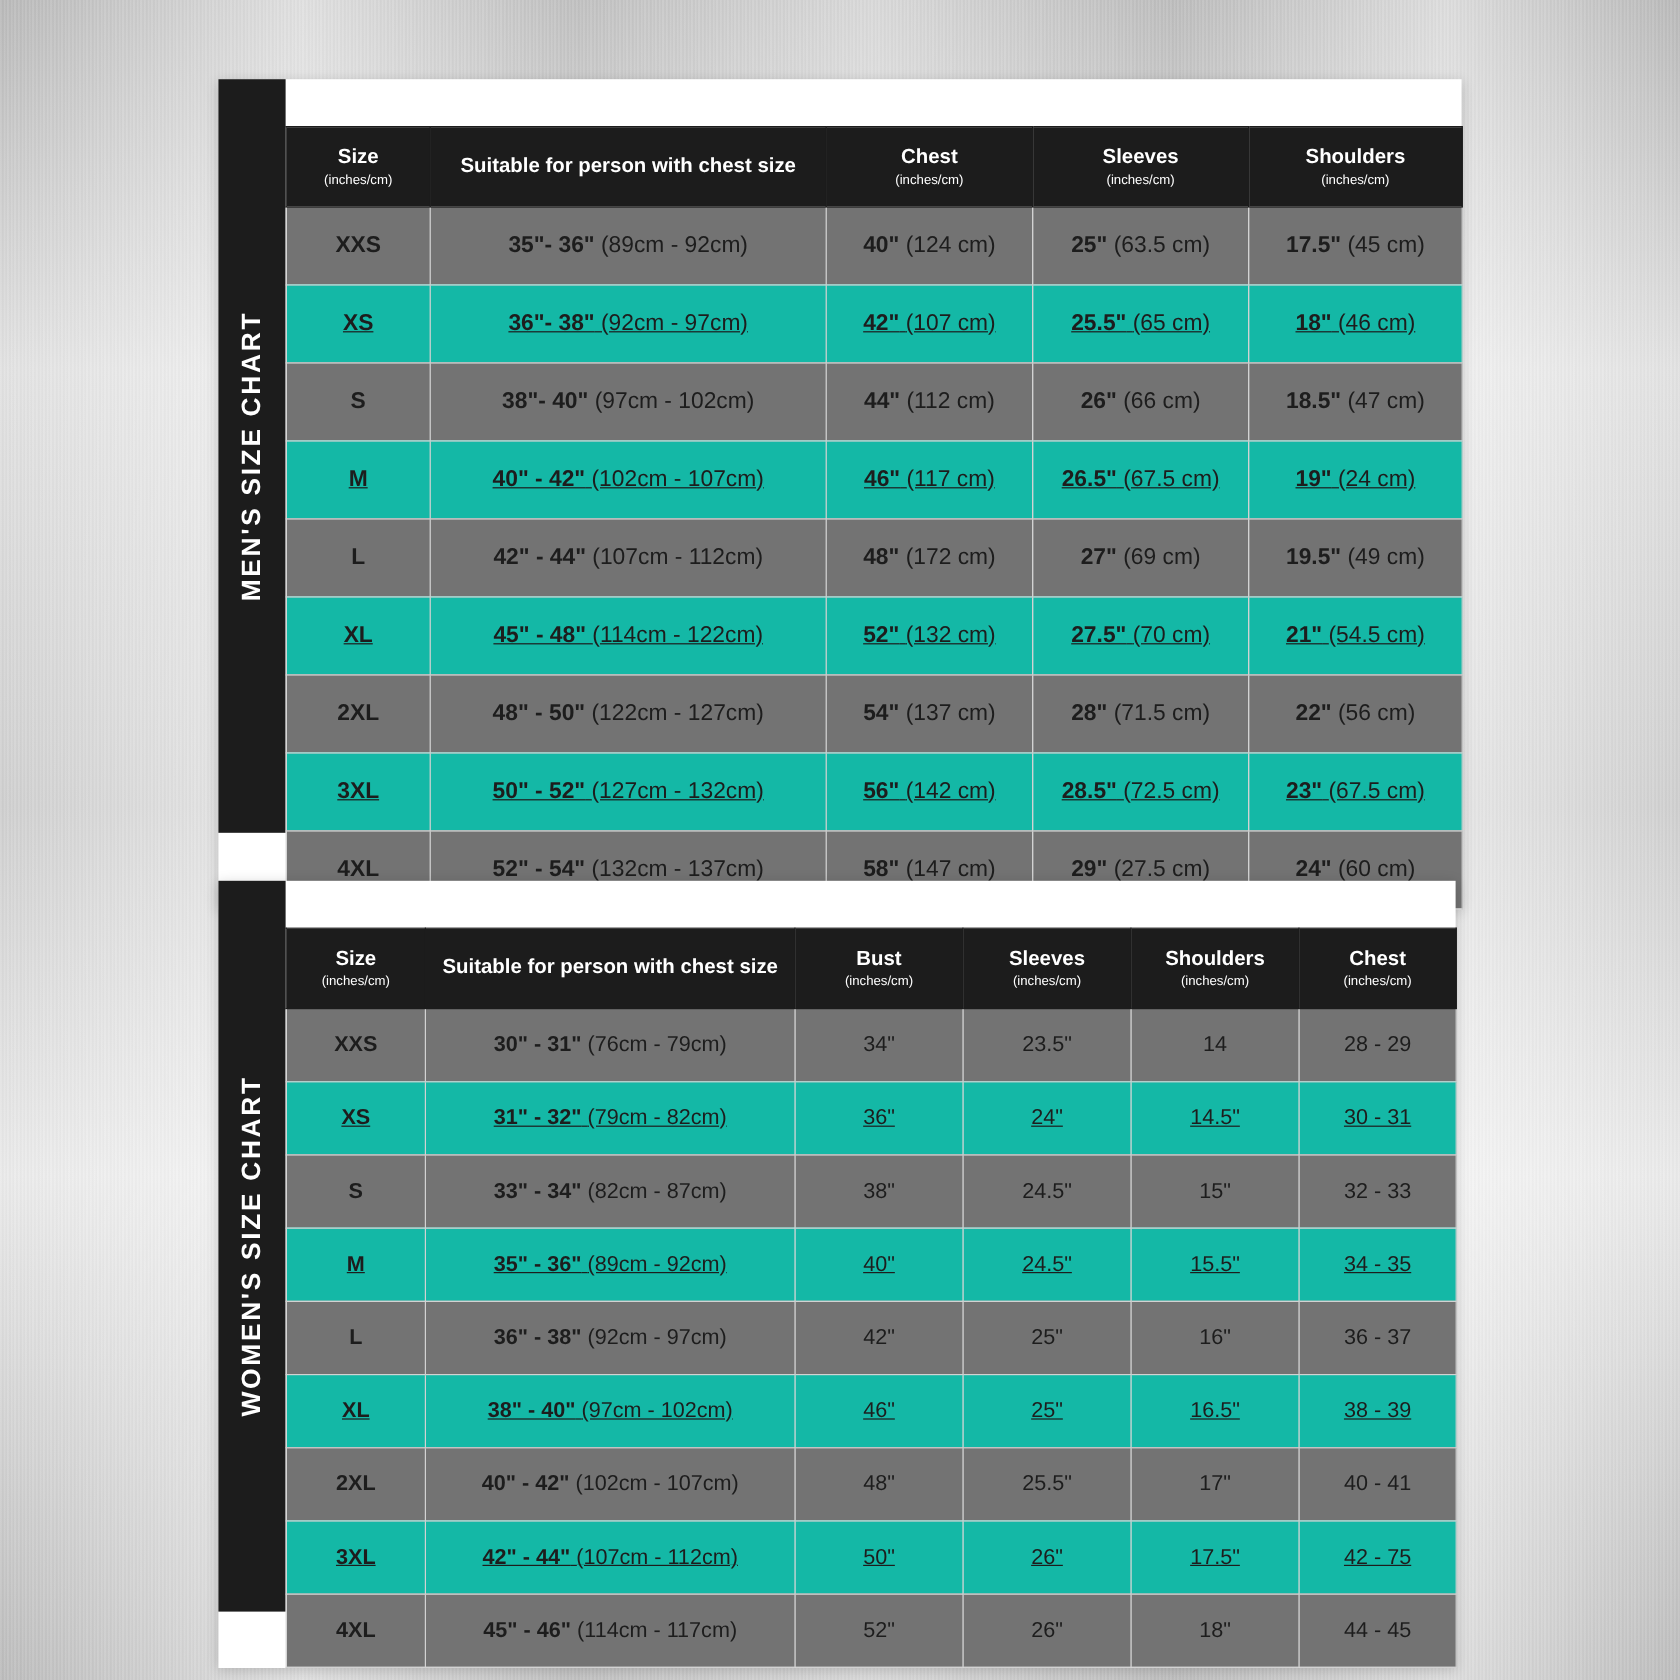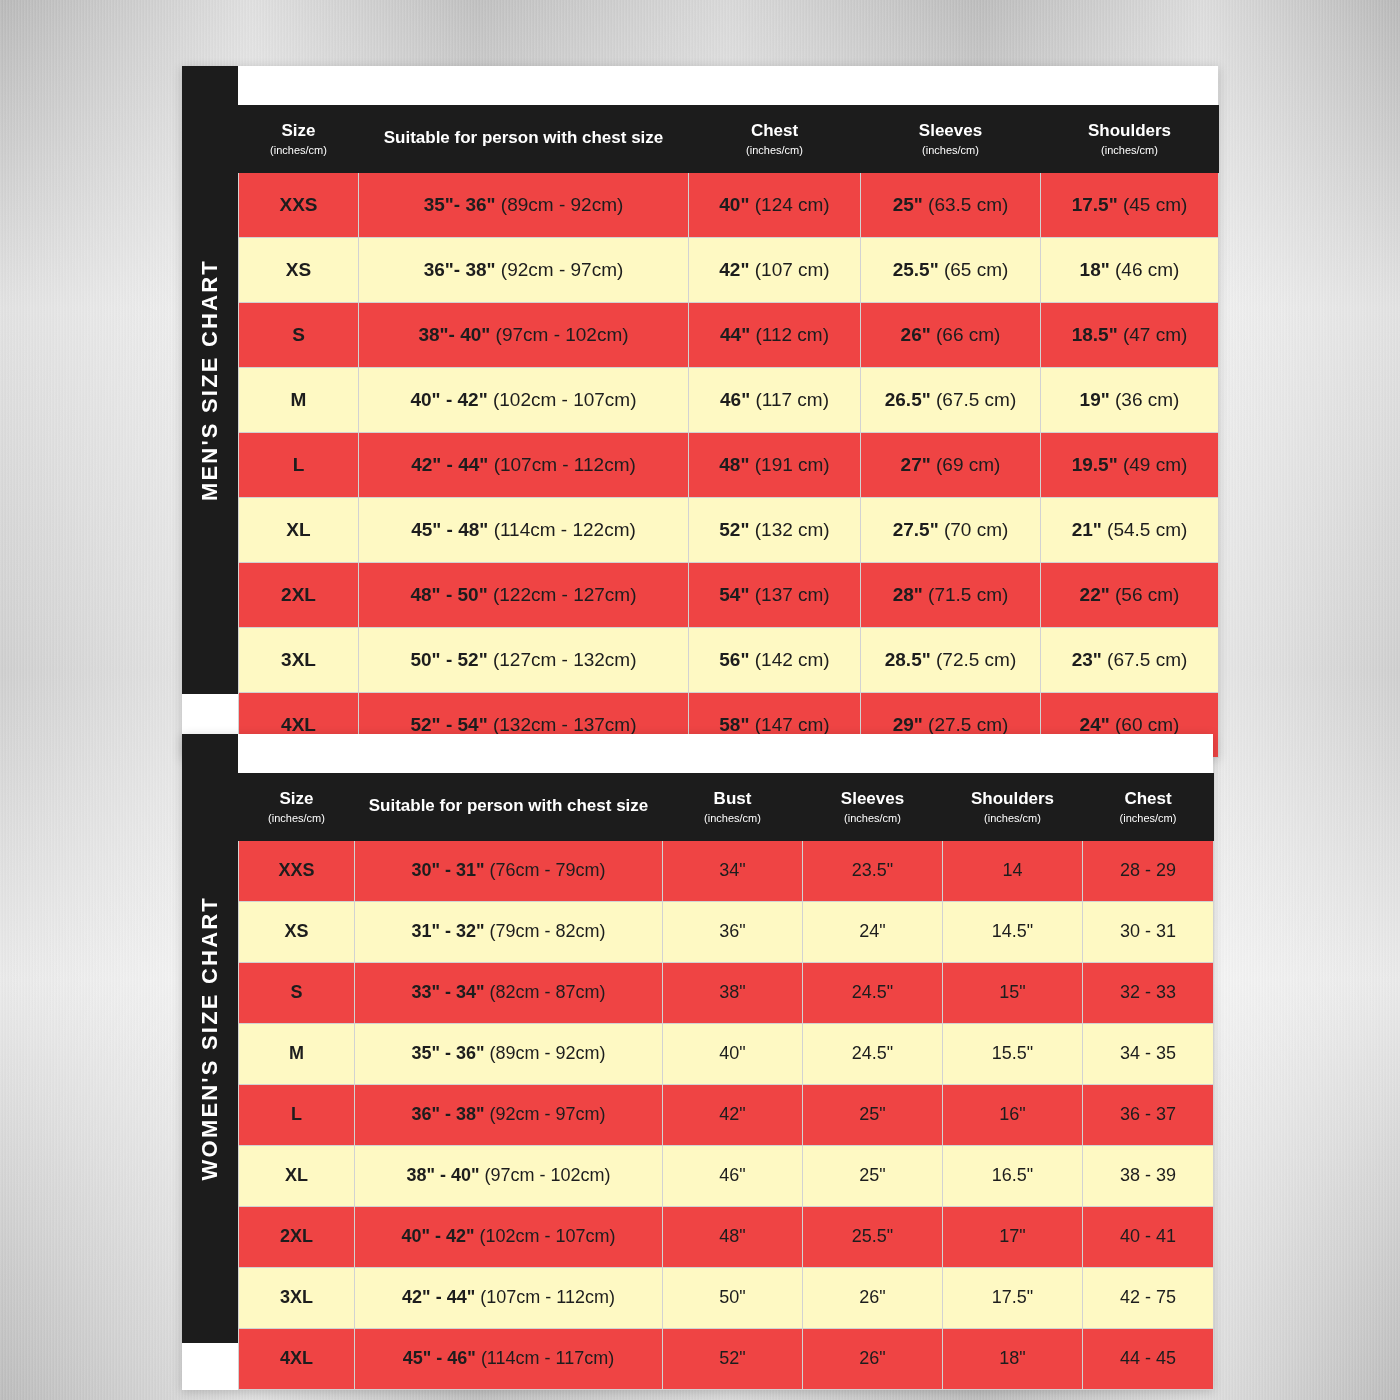--- a/index.html
+++ b/index.html
@@ -73,22 +73,22 @@
     font-size: 17px;
     font-weight: bold;
     line-height: 1.35;
     padding: 14px 6px;
   }
   thead th .unit {
     display: block;
     font-weight: normal;
     font-size: 11px;
   }
-  tbody tr.odd  td { background: #ef4444; }
-  tbody tr.even td { background: #fef9c3; }
+  tbody tr.odd  td { background: #737373; }
+  tbody tr.even td { background: #14b8a6; text-decoration: underline; }
 
   #mens-chart tbody td { height: 62px; font-size: 19px; }
   #womens-chart tbody td { height: 58px; font-size: 18px; }
 
   td.size-cell { font-weight: bold; font-size: 20px; }
   td.lead { font-weight: bold; }
   td .light { font-weight: normal; }
 </style>
 </head>
 <body>
@@ -151,26 +151,26 @@
           <td class="lead"><span>38"- 40"</span> <span class="light">(97cm - 102cm)</span></td>
           <td class="lead"><span>44"</span> <span class="light">(112 cm)</span></td>
           <td class="lead"><span>26"</span> <span class="light">(66 cm)</span></td>
           <td class="lead"><span>18.5"</span> <span class="light">(47 cm)</span></td>
         </tr>
         <tr class="even">
           <td class="size-cell">M</td>
           <td class="lead"><span>40" - 42"</span> <span class="light">(102cm - 107cm)</span></td>
           <td class="lead"><span>46"</span> <span class="light">(117 cm)</span></td>
           <td class="lead"><span>26.5"</span> <span class="light">(67.5 cm)</span></td>
-          <td class="lead"><span>19"</span> <span class="light">(36 cm)</span></td>
+          <td class="lead"><span>19"</span> <span class="light">(24 cm)</span></td>
         </tr>
         <tr class="odd">
           <td class="size-cell">L</td>
           <td class="lead"><span>42" - 44"</span> <span class="light">(107cm - 112cm)</span></td>
-          <td class="lead"><span>48"</span> <span class="light">(191 cm)</span></td>
+          <td class="lead"><span>48"</span> <span class="light">(172 cm)</span></td>
           <td class="lead"><span>27"</span> <span class="light">(69 cm)</span></td>
           <td class="lead"><span>19.5"</span> <span class="light">(49 cm)</span></td>
         </tr>
         <tr class="even">
           <td class="size-cell">XL</td>
           <td class="lead"><span>45" - 48"</span> <span class="light">(114cm - 122cm)</span></td>
           <td class="lead"><span>52"</span> <span class="light">(132 cm)</span></td>
           <td class="lead"><span>27.5"</span> <span class="light">(70 cm)</span></td>
           <td class="lead"><span>21"</span> <span class="light">(54.5 cm)</span></td>
         </tr>

